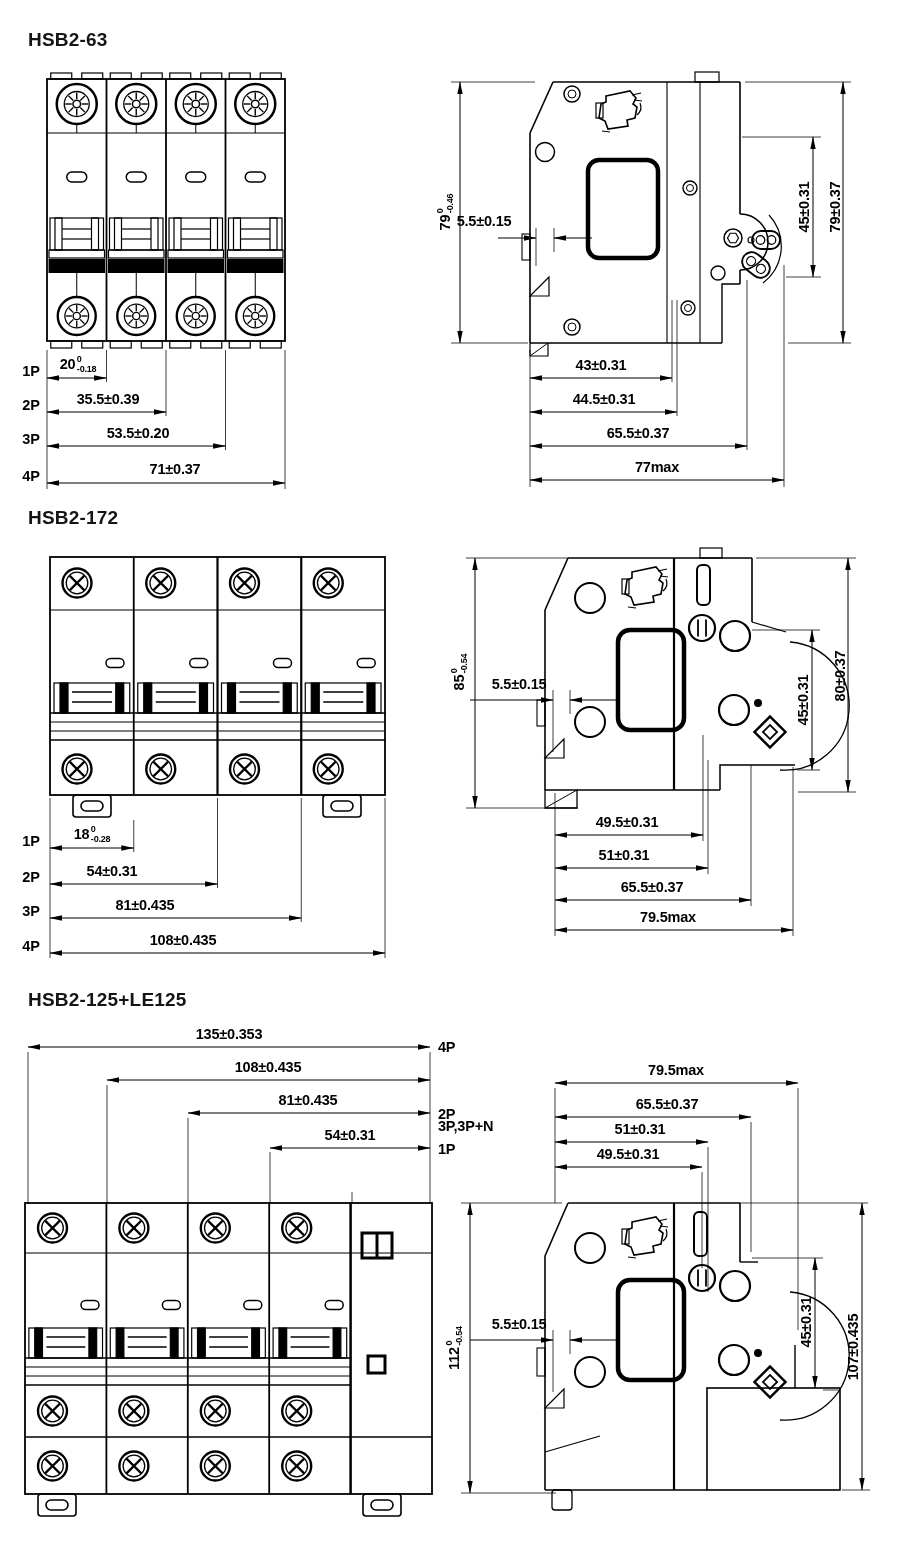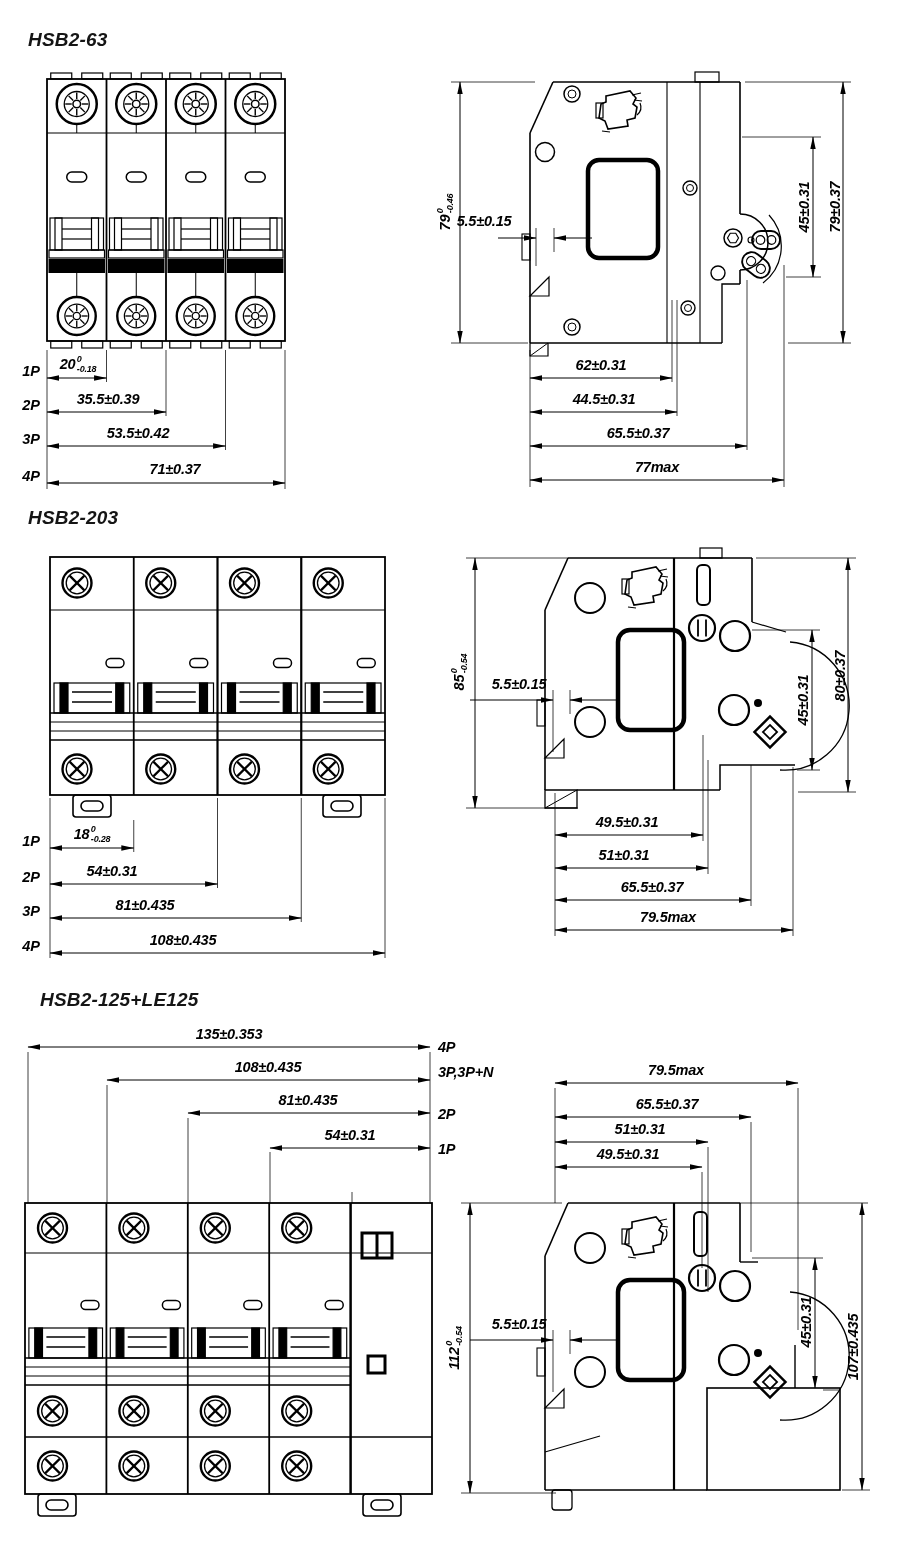--- a/index.html
+++ b/index.html
@@ -1,17 +1,17 @@
 <!DOCTYPE html>
 <html><head>
 <meta charset="utf-8">
 <style>
   html,body{margin:0;padding:0;background:#fff;}
   .canvas{position:relative;width:900px;height:1561px;background:#fff;overflow:hidden;
-          font-family:"Liberation Sans",sans-serif;color:#000;font-style:italic;}
+          font-family:"Liberation Sans",sans-serif;color:#000;}
   svg.art{position:absolute;left:0;top:0;}
   .title{position:absolute;margin:0;font-size:19px;font-weight:bold;color:#151515;
          letter-spacing:.2px;white-space:nowrap;}
   .dim{position:absolute;transform:translate(-50%,-50%);font-size:14.5px;font-weight:bold;
        letter-spacing:-0.2px;white-space:nowrap;line-height:1;}
   .dim.vert{transform:translate(-50%,-50%) rotate(-90deg);}
   .dim.lleft{transform:translate(0,-50%);}
   .tol{display:inline-flex;flex-direction:column;font-size:9px;line-height:1.15;
        vertical-align:middle;margin-left:1.5px;transform:translateY(-1px);}
   .tol span{display:block;text-align:left;}
@@ -413,48 +413,48 @@
   <line x1="570" y1="1330" x2="570" y2="1354" stroke-width="0.75"></line>
   <line x1="752" y1="1258" x2="823" y2="1258" stroke-width="0.75"></line>
   <line x1="815" y1="1258" x2="815" y2="1388" stroke-width="1" marker-start="url(#mA)" marker-end="url(#mA)"></line>
   <line x1="840" y1="1390" x2="823" y2="1390" stroke-width="0.75"></line>
   <line x1="842" y1="1490" x2="870" y2="1490" stroke-width="0.75"></line>
   <line x1="862" y1="1203" x2="862" y2="1490" stroke-width="1" marker-start="url(#mA)" marker-end="url(#mA)"></line>
 </g>
 </svg>
 
 <h2 class="title" style="left:28px;top:29px">HSB2-63</h2>
-<h2 class="title" style="left:28px;top:507px">HSB2-203</h2>
-<h2 class="title" style="left:40px;top:989px">HSB2-125+LE125</h2>
+<h2 class="title" style="left:28px;top:507px">HSB2-172</h2>
+<h2 class="title" style="left:28px;top:989px">HSB2-125+LE125</h2>
 
 <span class="dim" style="left:31px;top:371px">1P</span>
 <span class="dim" style="left:31px;top:405px">2P</span>
 <span class="dim" style="left:31px;top:439px">3P</span>
 <span class="dim" style="left:31px;top:476px">4P</span>
 
 <span class="dim" style="left:78px;top:365px">
   <span>20</span><span class="tol">
         <span>0</span>
         <span>-0.18</span>
       </span>
 </span>
 <span class="dim" style="left:108px;top:399px">35.5±0.39</span>
-<span class="dim" style="left:138px;top:433px">53.5±0.42</span>
+<span class="dim" style="left:138px;top:433px">53.5±0.20</span>
 <span class="dim" style="left:175px;top:469px">71±0.37</span>
 
 <span class="dim vert" style="left:446px;top:212px">
   <span>79</span><span class="tol">
         <span>0</span>
         <span>-0.46</span>
       </span>
 </span>
 <span class="dim" style="left:484px;top:221px">5.5±0.15</span>
 <span class="dim vert" style="left:804px;top:207px">45±0.31</span>
 <span class="dim vert" style="left:835px;top:207px">79±0.37</span>
-<span class="dim" style="left:601px;top:365px">62±0.31</span>
+<span class="dim" style="left:601px;top:365px">43±0.31</span>
 <span class="dim" style="left:604px;top:399px">44.5±0.31</span>
 <span class="dim" style="left:638px;top:433px">65.5±0.37</span>
 <span class="dim" style="left:657px;top:467px">77max</span>
 
 <span class="dim" style="left:31px;top:841px">1P</span>
 <span class="dim" style="left:31px;top:877px">2P</span>
 <span class="dim" style="left:31px;top:911px">3P</span>
 <span class="dim" style="left:31px;top:946px">4P</span>
 
 <span class="dim" style="left:92px;top:835px">
@@ -479,21 +479,21 @@
 <span class="dim" style="left:627px;top:822px">49.5±0.31</span>
 <span class="dim" style="left:624px;top:855px">51±0.31</span>
 <span class="dim" style="left:652px;top:887px">65.5±0.37</span>
 <span class="dim" style="left:668px;top:917px">79.5max</span>
 
 <span class="dim" style="left:229px;top:1034px">135±0.353</span>
 <span class="dim" style="left:268px;top:1067px">108±0.435</span>
 <span class="dim" style="left:308px;top:1100px">81±0.435</span>
 <span class="dim" style="left:350px;top:1135px">54±0.31</span>
 <span class="dim lleft" style="left:438px;top:1047px">4P</span>
-<span class="dim lleft" style="left:438px;top:1072px">3P,3P+N</span>
+<span class="dim lleft" style="left:438px;top:1126px">3P,3P+N</span>
 <span class="dim lleft" style="left:438px;top:1114px">2P</span>
 <span class="dim lleft" style="left:438px;top:1149px">1P</span>
 
 <span class="dim" style="left:676px;top:1070px">79.5max</span>
 <span class="dim" style="left:667px;top:1104px">65.5±0.37</span>
 <span class="dim" style="left:640px;top:1129px">51±0.31</span>
 <span class="dim" style="left:628px;top:1154px">49.5±0.31</span>
 <span class="dim vert" style="left:455px;top:1348px">
   <span>112</span><span class="tol">
         <span>0</span>

